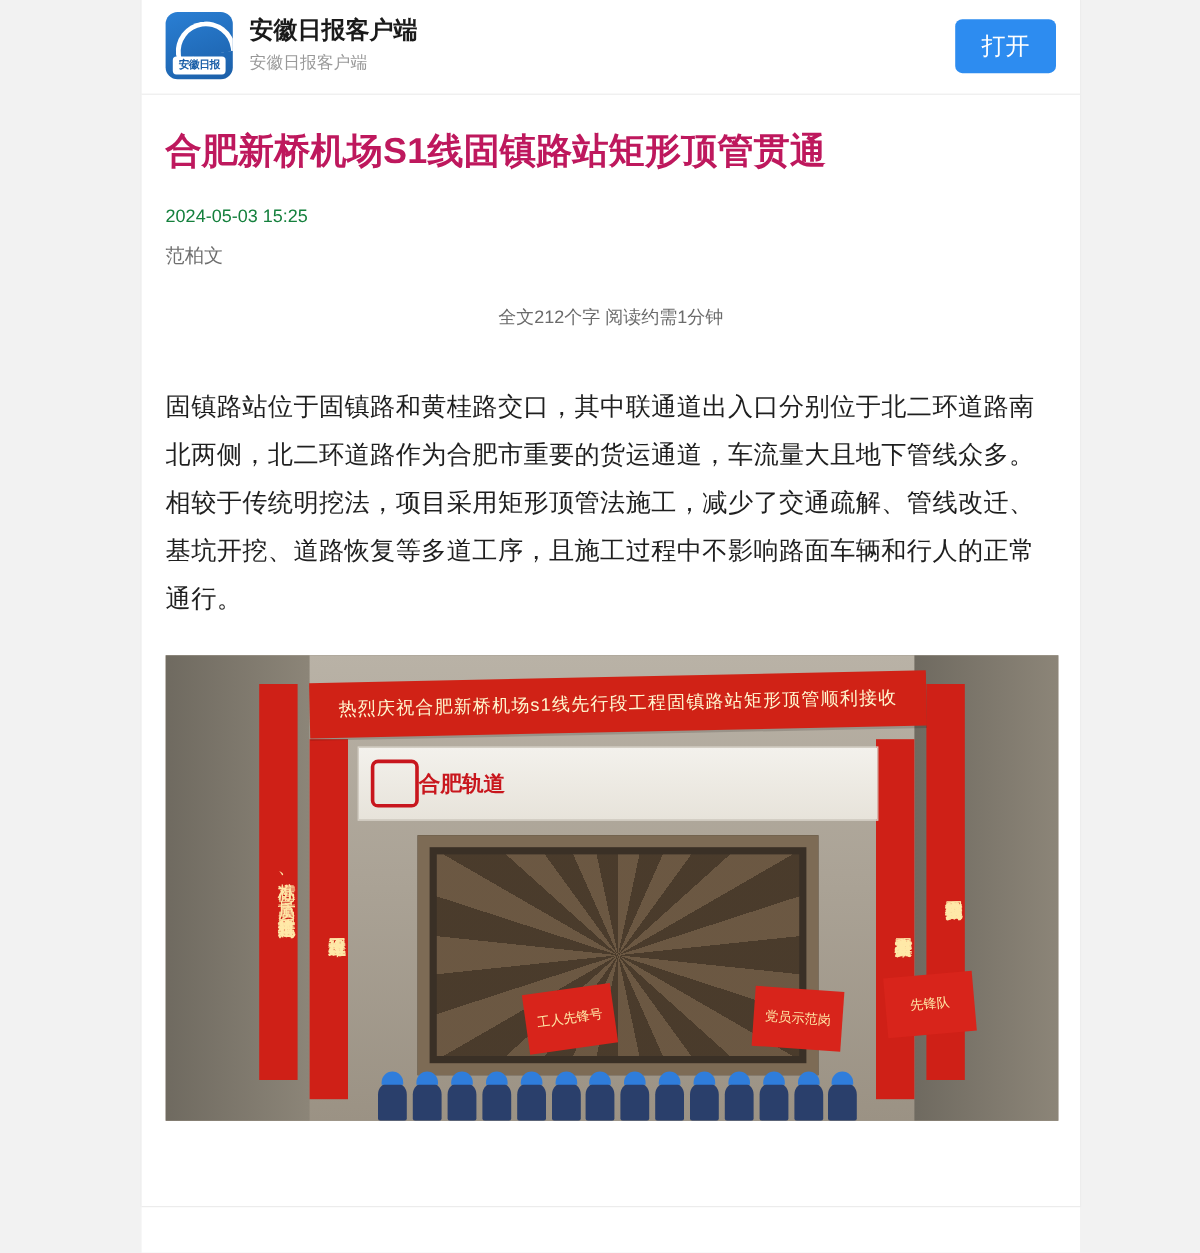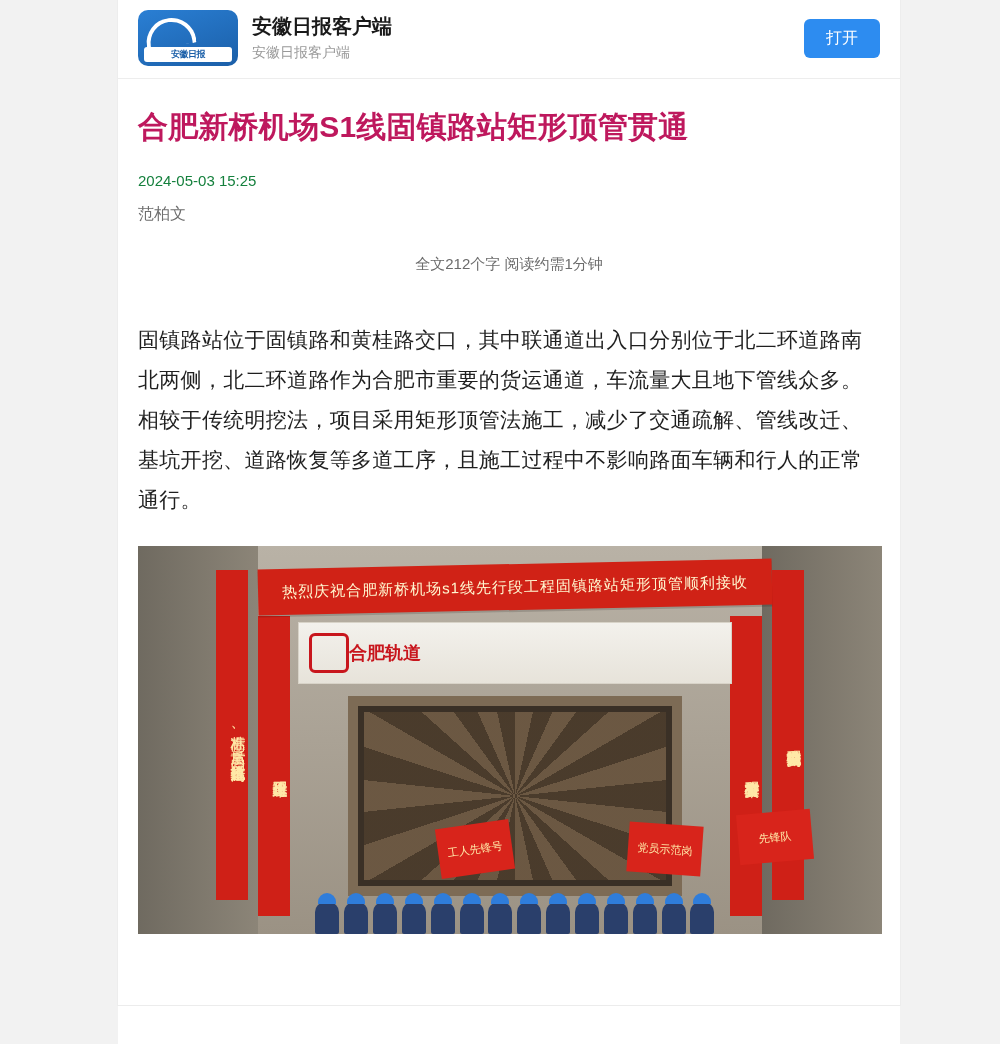--- a/index.html
+++ b/index.html
@@ -37,21 +37,20 @@
     width: 56px;
     height: 56px;
     border-radius: 10px;
     background: linear-gradient(160deg, #2a7fd4 0%, #1b5fa8 100%);
     flex: 0 0 auto;
     position: relative;
     overflow: hidden;
     display: flex;
     align-items: center;
     justify-content: center;
-    padding-left: 44px;
   }
   .app-logo .swoosh {
     position: absolute;
     top: 8px;
     left: 7px;
     width: 42px;
     height: 24px;
     border-radius: 50% 50% 0 0 / 90% 90% 0 0;
     border: 4px solid #ffffff;
     border-bottom: none;
@@ -86,21 +85,21 @@
   .app-slogan {
     font-size: 14px;
     color: #999999;
     line-height: 22px;
     margin-top: 2px;
   }
   .open-button {
     flex: 0 0 auto;
     background: #2d8cf0;
     color: #ffffff;
-    font-size: 16px;
+    font-size: 20px;
     border: none;
     border-radius: 6px;
     padding: 9px 22px;
     cursor: pointer;
     font-family: "Liberation Sans", sans-serif;
   }
   
   .article {
     padding: 26px 20px 0 20px;
   }

